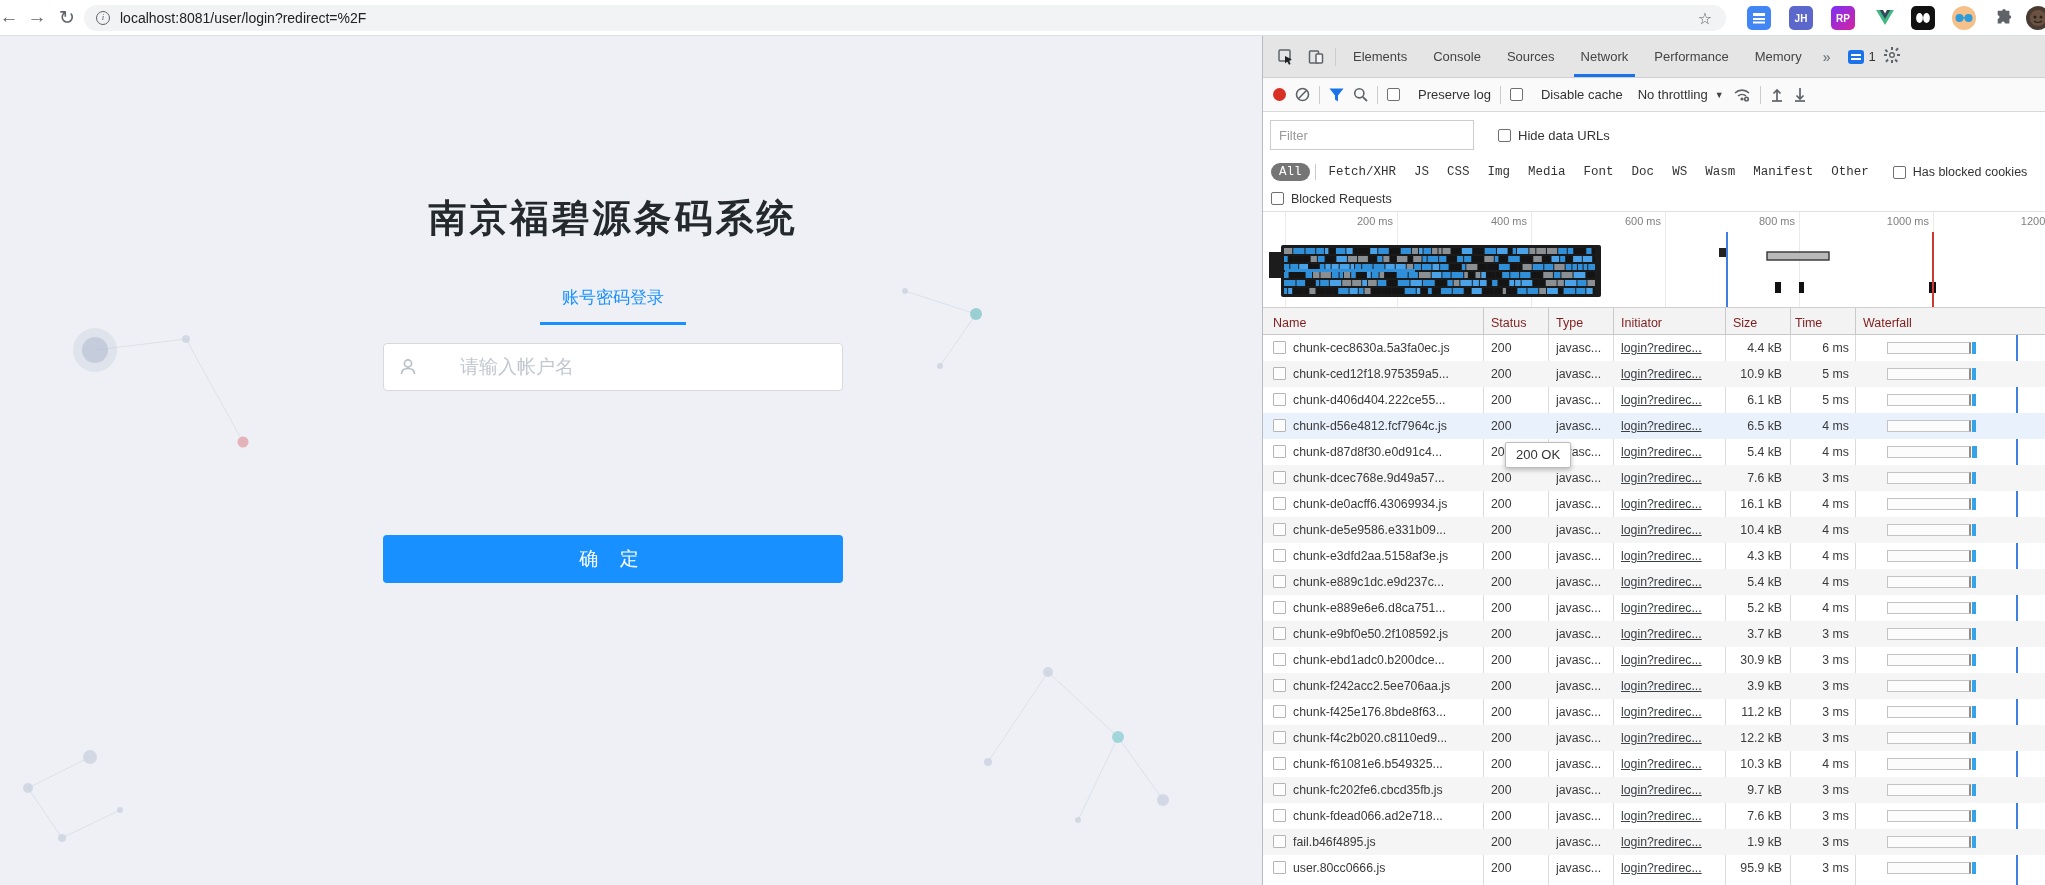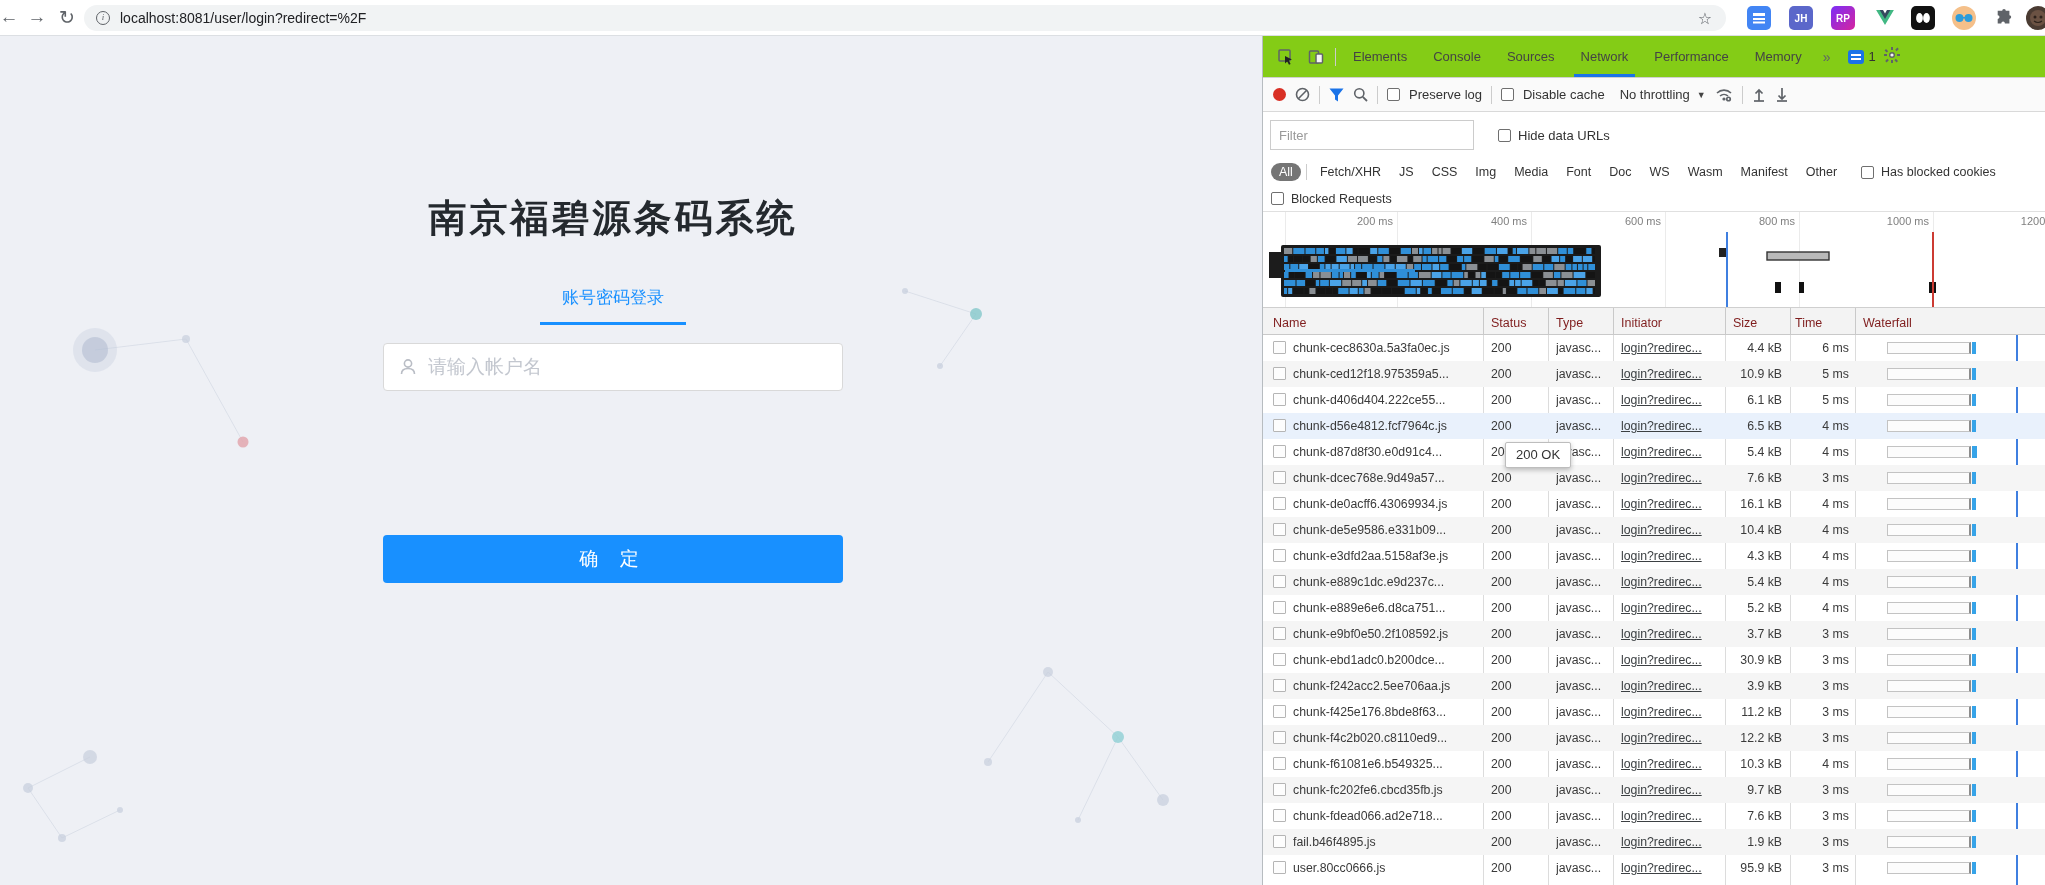--- a/index.html
+++ b/index.html
@@ -17,52 +17,52 @@
   .ext { position:absolute; top:6px; width:24px; height:24px; border-radius:5px; display:flex; align-items:center; justify-content:center; font-size:10px; font-weight:bold; color:#fff; }
 
   
   .page { position:absolute; left:0; top:36px; width:1262px; height:849px; background:#eef0f5; overflow:hidden; }
   .deco { position:absolute; inset:0; }
   .login-title { position:absolute; left:283px; top:157px; width:660px; text-align:center; font-size:38px; font-weight:bold; color:#24292e; letter-spacing:3px; }
   .login-tab { position:absolute; left:383px; top:250px; width:460px; text-align:center; font-size:17px; color:#1890ff; }
   .login-tab-line { position:absolute; left:540px; top:286px; width:146px; height:3px; background:#1890ff; }
   .fld { position:absolute; left:383px; width:460px; height:48px; background:#fff; border:1px solid #d9d9d9; border-radius:4px; display:flex; align-items:center; padding:0 14px; }
   .fld svg { flex:none; margin-right:10px; }
-  .fld input { border:none; outline:none; flex:1; font-size:19px; color:#404040; background:transparent; font-family:inherit; }
+  .fld input { border:none; outline:none; flex:1; font-size:19px; color:#404040; background:transparent; font-family:inherit;margin-left:32px; }
   .fld input::placeholder { color:#c3c7cf; }
   .login-btn { position:absolute; left:383px; top:499px; width:460px; height:48px; background:#1890ff; border:none; border-radius:4px; color:#fff; font-size:19px; letter-spacing:8px; cursor:pointer; font-family:inherit; }
 
   
   .devtools { position:absolute; left:1262px; top:36px; width:783px; height:849px; background:#fff; border-left:1px solid #b7bcc0; font-size:12px; color:#333; }
-  .dt-tabs { position:absolute; left:0; top:0; width:100%; height:42px; background:#84cc16; border-bottom:1px solid #d0d0d0; display:flex; align-items:center; }
+  .dt-tabs { position:absolute; left:0; top:0; width:100%; height:42px; background:#e5e5e5; border-bottom:1px solid #d0d0d0; display:flex; align-items:center; }
   .dt-tabicon { width:30px; height:26px; display:flex; align-items:center; justify-content:center; }
   .dt-vdiv { width:1px; height:18px; background:#ccc; margin:0 4px; }
   .dt-tab { height:100%; display:flex; align-items:center; padding:0 13px; font-size:13px; color:#444; position:relative; white-space:nowrap; }
   .dt-tab.active::after { content:""; position:absolute; left:6px; right:6px; bottom:0; height:3px; background:#1a73e8; }
   .dt-more { font-size:14px; color:#5f6368; padding:0 8px; }
   .dt-badge { width:16px; height:14px; background:#1a73e8; border-radius:3px; margin:0 4px 0 10px; position:relative; }
   .dt-badge::before,.dt-badge::after { content:""; position:absolute; left:3px; right:3px; height:2px; background:#fff; }
   .dt-badge::before { top:4px; } .dt-badge::after { top:8px; }
   .dt-gear { margin-left:8px; margin-right:6px; }
 
   .dt-toolbar { position:absolute; left:0; top:42px; width:100%; height:34px; background:#fafafa; border-bottom:1px solid #d9d9d9; display:flex; align-items:center; padding-left:10px; gap:9px; font-size:13px; color:#333; }
   .tb-div { width:1px; height:18px; background:#ccc; }
   .rec-dot { width:13px; height:13px; border-radius:50%; background:#d93025; }
   .cbx { width:13px; height:13px; border:1.5px solid #6f6f6f; border-radius:2px; background:#fff; flex:none; }
-  .tb-label { white-space:nowrap; }
+  .tb-label { white-space:nowrap;margin-left:9px; }
   .throttle { display:flex; align-items:center; gap:7px; margin-left:6px; }
   .caret { font-size:9px; color:#444; }
 
   .dt-filterrow { position:absolute; left:0; top:76px; width:100%; height:46px; background:#fff; display:flex; align-items:center; padding-left:7px; }
   .filter-input { width:204px; height:30px; border:1px solid #ccc; background:#fff; font-size:13px; color:#333; padding:0 8px; font-family:inherit; outline:none; }
   .filter-input::placeholder { color:#9a9a9a; }
   .hide-urls { display:flex; align-items:center; gap:7px; margin-left:24px; font-size:13px; }
 
   .dt-pills { position:absolute; left:0; top:122px; width:100%; height:28px; background:#fff; display:flex; align-items:center; padding-left:8px; font-size:12.5px; color:#333; }
-  .pill { padding:2px 8px; margin-right:2px; white-space:nowrap; }
+  .pill { padding:2px 8px; margin-right:2px; white-space:nowrap;font-family:Liberation Mono, monospace; }
   .pill.sel { background:#757575; color:#fff; border-radius:10px; }
   .pill-div { width:1px; height:16px; background:#ccc; margin:0 5px 0 3px; }
   .blocked-ck { display:flex; align-items:center; gap:7px; margin-left:14px; white-space:nowrap; }
 
   .dt-blockedrow { position:absolute; left:0; top:150px; width:100%; height:26px; background:#fff; border-bottom:1px solid #e0e0e0; display:flex; align-items:center; padding-left:8px; gap:7px; font-size:12.5px; }
 
   .dt-overview { position:absolute; left:0; top:176px; width:100%; height:96px; background:#fff; border-bottom:1px solid #cfcfcf; overflow:hidden;
     background-image:repeating-linear-gradient(to right,#ebebeb 0 1px,transparent 1px 134px); background-position-x:134px; }
   .ruler-lab { position:absolute; top:3px; width:66px; text-align:right; font-size:11px; color:#808080; }
   .ov-line { position:absolute; top:20px; height:76px; width:2px; }

